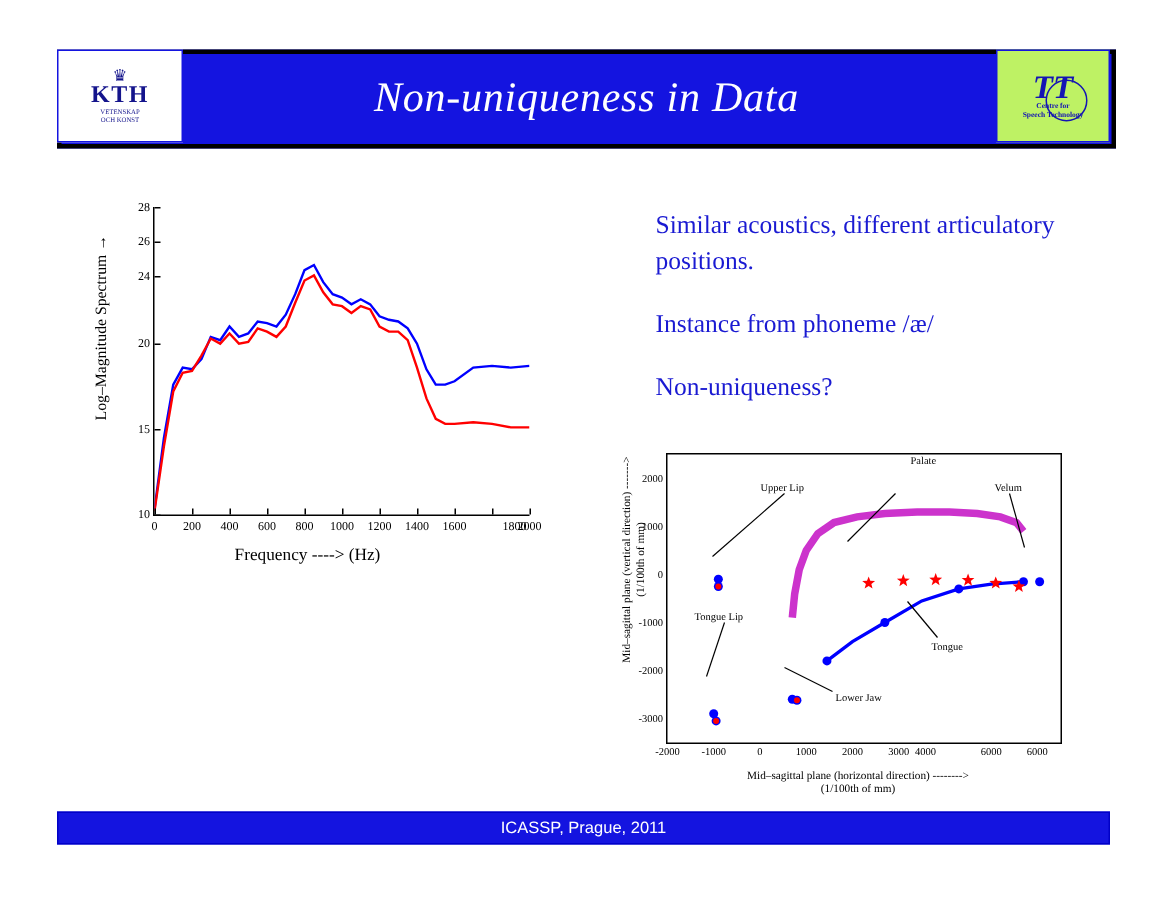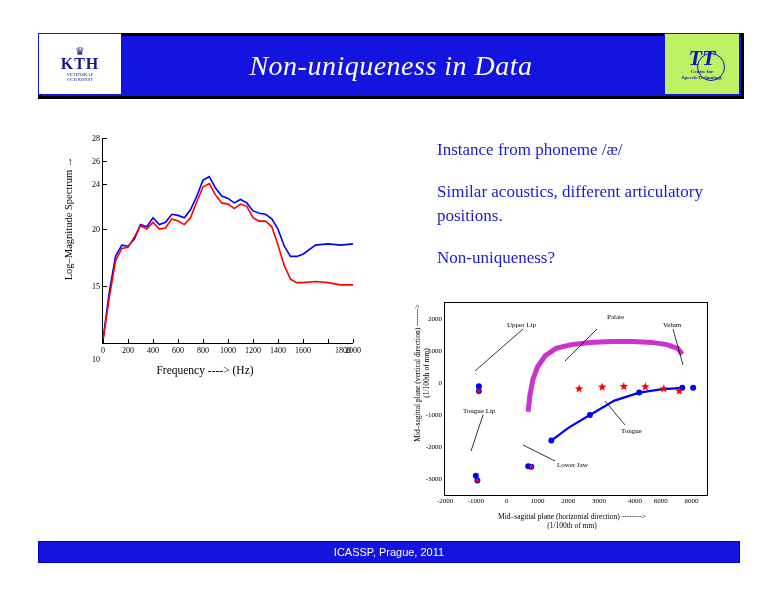--- a/index.html
+++ b/index.html
@@ -138,34 +138,34 @@
 <div class="logo-ctt">
   <div class="tt">
     <span class="ring"></span>
     <span>TT</span>
   </div>
   <div class="ctt-sub">Centre for</div>
   <div class="ctt-sub">Speech Technology</div>
 </div>
 
 <div class="right-text">
+  <p>Similar acoustics, different articulatory positions.</p>
   <p>Instance from phoneme /æ/</p>
-  <p>Similar acoustics, different articulatory positions.</p>
   <p>Non-uniqueness?</p>
 </div>
 
 <div class="chart-left">
   <div class="ylabel">Log–Magnitude Spectrum →</div>
   <div class="xlabel">Frequency  ----&gt; (Hz)</div>
   <div class="plotbox" id="spec-plot">
     <svg id="spec-svg" width="250" height="205" style="position:absolute;left:0;top:0;">
         <polyline points="0.0,201.6 6.3,153.8 12.5,118.4 18.8,107.1 25.0,108.2 31.3,101.4 37.5,86.6 43.8,88.8 50.0,79.7 56.3,86.6 62.5,84.3 68.8,76.3 75.0,77.4 81.3,79.7 87.5,71.8 93.8,58.1 100.0,42.1 106.3,38.7 112.5,50.1 118.8,58.1 125.0,60.4 131.3,64.9 137.5,61.5 143.8,64.9 150.0,72.9 156.3,75.2 162.5,76.3 168.8,80.9 175.0,91.1 181.3,108.2 187.5,118.4 193.8,118.4 200.0,116.2 212.5,107.1 225.0,105.9 237.5,107.1 250.0,105.9" fill="none" stroke="#0000ff" stroke-width="1.6"></polyline>
         <polyline points="0.0,202.7 6.3,159.4 12.5,123.0 18.8,110.5 25.0,109.3 31.3,99.1 37.5,87.7 43.8,91.1 50.0,84.3 56.3,91.1 62.5,90.0 68.8,80.9 75.0,83.1 81.3,86.6 87.5,79.7 93.8,63.8 100.0,49.0 106.3,45.6 112.5,56.9 118.8,64.9 125.0,66.1 131.3,70.6 137.5,66.1 143.8,68.3 150.0,79.7 156.3,83.1 162.5,83.1 168.8,88.8 175.0,107.1 181.3,127.6 187.5,141.2 193.8,144.6 200.0,144.6 212.5,143.5 225.0,144.6 237.5,146.9 250.0,146.9" fill="none" stroke="#ff0000" stroke-width="1.6"></polyline>
       </svg>
-  <div class="ytick" style="top: 205px; margin-top: 16px;">10</div>
+  <div class="ytick" style="top: 205px;">10</div>
       <div class="ytickmark" style="top: 205px;"></div>
       <div class="ytick" style="top: 148.056px;">15</div>
       <div class="ytickmark" style="top: 148.056px;"></div>
       <div class="ytick" style="top: 91.1111px;">20</div>
       <div class="ytickmark" style="top: 91.1111px;"></div>
       <div class="ytick" style="top: 45.5556px;">24</div>
       <div class="ytickmark" style="top: 45.5556px;"></div>
       <div class="ytick" style="top: 22.7778px;">26</div>
       <div class="ytickmark" style="top: 22.7778px;"></div>
       <div class="ytick" style="top: 0px;">28</div>
@@ -240,25 +240,25 @@
       <div class="ytick" style="top: 80px;">0</div>
       <div class="ytick" style="top: 112px;">-1000</div>
       <div class="ytick" style="top: 144px;">-2000</div>
       <div class="ytick" style="top: 176px;">-3000</div>
       <div class="xtick" style="left: 0px;">-2000</div>
       <div class="xtick" style="left: 30.8235px;">-1000</div>
       <div class="xtick" style="left: 61.6471px;">0</div>
       <div class="xtick" style="left: 92.4706px;">1000</div>
       <div class="xtick" style="left: 123.294px;">2000</div>
       <div class="xtick" style="left: 154.118px;">3000</div>
-      <div class="xtick" style="left: 190px;">4000</div>
+      <div class="xtick" style="left: 172px;">4000</div>
       <div class="xtick" style="left: 215.765px;">6000</div>
       <div class="xtick" style="left: 246.588px;">6000</div>
       <div class="ann" style="left: 62px; top: 18px;">Upper Lip</div>
-      <div class="ann" style="left: 140px; top: 10px; padding-left: 22px;">Palate</div>
+      <div class="ann" style="left: 140px; top: 0; padding-left: 22px;">Palate</div>
       <div class="ann" style="left: 218px; top: 18px;">Velum</div>
       <div class="ann" style="left: 18px; top: 104px;">Tongue Lip</div>
       <div class="ann" style="left: 112px; top: 158px;">Lower Jaw</div>
       <div class="ann" style="left: 176px; top: 124px;">Tongue</div>
     </div>
 </div>
 
 <div class="footer">
   <span>ICASSP, Prague,  2011</span>
 </div>

